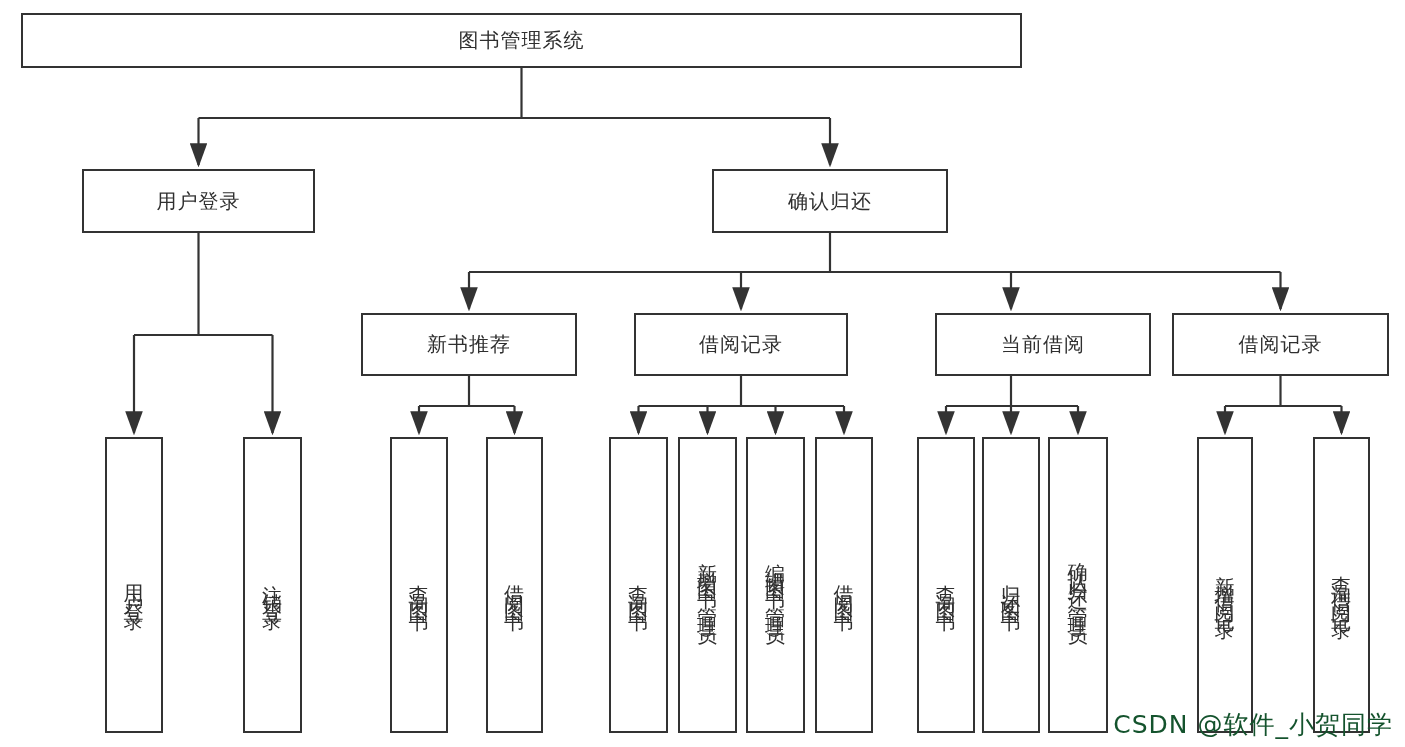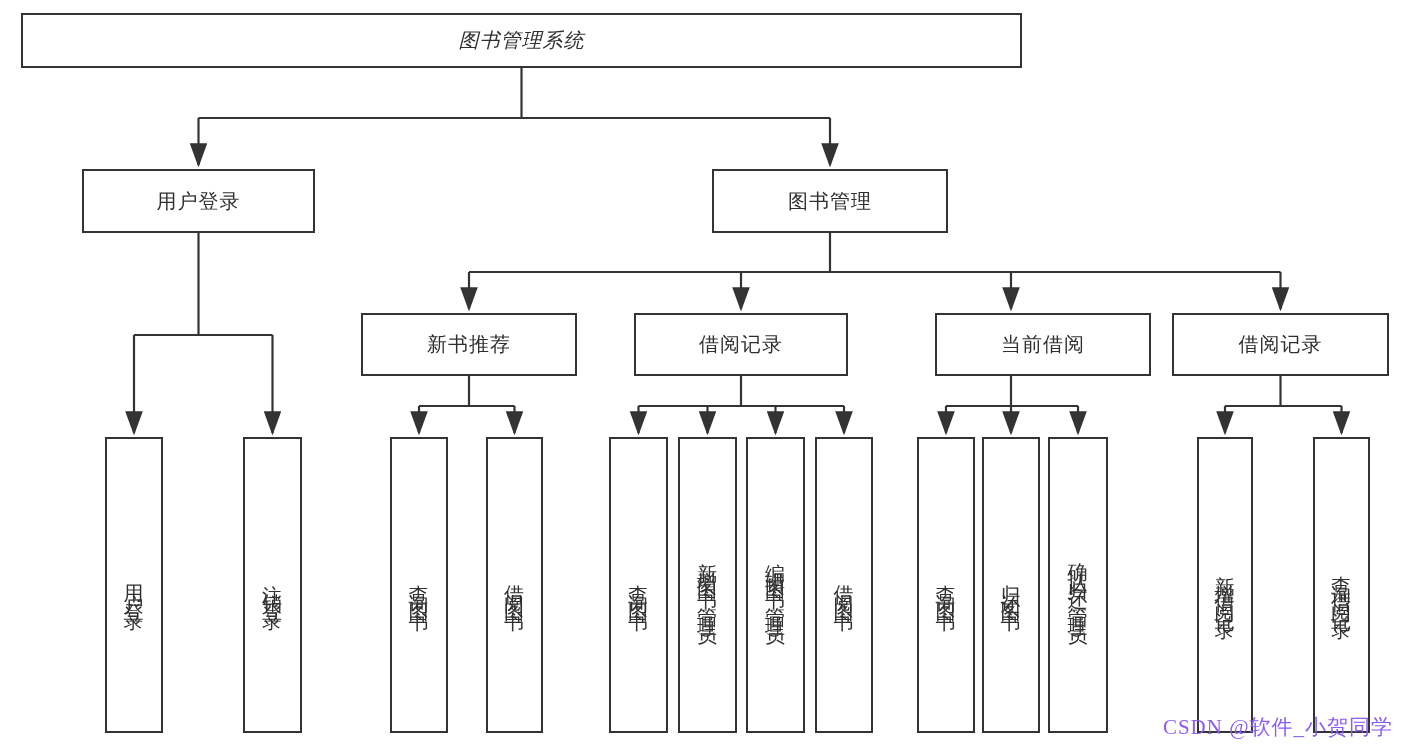--- a/index.html
+++ b/index.html
@@ -33,21 +33,21 @@
     text-align: center;
   }
   .node.v {
     writing-mode: vertical-lr;
     text-orientation: mixed;
     letter-spacing: 9px;
     line-height: 1;
     padding-top: 4px;
   }
   
-  .n-root  { left: 21px;  top: 13px;  width: 1001px; height: 55px; font-style: italic; }
+  .n-root  { left: 21px;  top: 13px;  width: 1001px; height: 55px; }
   
   .n-l2a   { left: 82px;  top: 169px; width: 233px; height: 64px; }
   .n-l2b   { left: 712px; top: 169px; width: 236px; height: 64px; }
   
   .n-l3a   { left: 361px;  top: 313px; width: 216px; height: 63px; }
   .n-l3b   { left: 634px;  top: 313px; width: 214px; height: 63px; }
   .n-l3c   { left: 903px;  top: 313px; width: 216px; height: 63px; margin-left: 32px; }
   .n-l3d   { left: 1172px; top: 313px; width: 217px; height: 63px; }
   
   .leaf    { top: 437px; height: 296px; }
@@ -62,25 +62,24 @@
   .n-c1    { left: 917px;  width: 58px; }
   .n-c2    { left: 982px;  width: 58px; }
   .n-c3    { left: 1048px; width: 60px; }
   .n-d1    { left: 1197px; width: 56px; }
   .n-d2    { left: 1313px; width: 57px; }
   #watermark {
     position: absolute;
     right: 12px;
     bottom: 6px;
     z-index: 3;
-    font-size: 21px;
-    color: #8b5cf6;
+    font-size: 25px;
+    color: #14532d;
     letter-spacing: 1px;
     white-space: nowrap;
-    font-family: Liberation Serif, serif;
   }
 </style>
 </head>
 <body>
 
 <div id="canvas">
 
   <svg id="connectors" viewBox="0 0 1405 747" xmlns="http://www.w3.org/2000/svg">
     <defs>
       <marker id="arw" viewBox="0 0 10 10" refX="9" refY="5" markerWidth="11" markerHeight="8" orient="auto" markerUnits="strokeWidth" preserveAspectRatio="none">
@@ -128,21 +127,21 @@
 
       <path d="M1225 406 H1341.5"></path>
       <path d="M1225 406 V433" marker-end="url(#arw)"></path>
       <path d="M1341.5 406 V433" marker-end="url(#arw)"></path>
     </g>
   </svg>
 
   <div class="node n-root">图书管理系统</div>
 
   <div class="node n-l2a">用户登录</div>
-  <div class="node n-l2b">图书管理</div>
+  <div class="node n-l2b">确认归还</div>
 
   <div class="node n-l3a">新书推荐</div>
   <div class="node n-l3b">借阅记录</div>
   <div class="node n-l3c">当前借阅</div>
   <div class="node n-l3d">借阅记录</div>
 
   <div class="node v leaf n-u1">用户登录</div>
   <div class="node v leaf n-u2">注销登录</div>
 
   <div class="node v leaf n-a1">查询图书</div>

